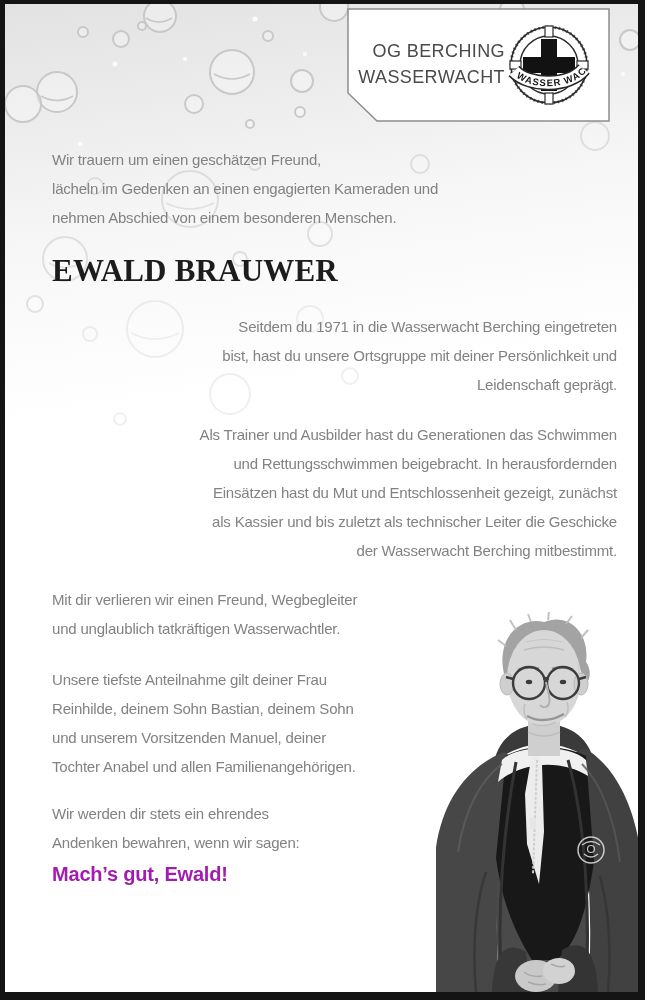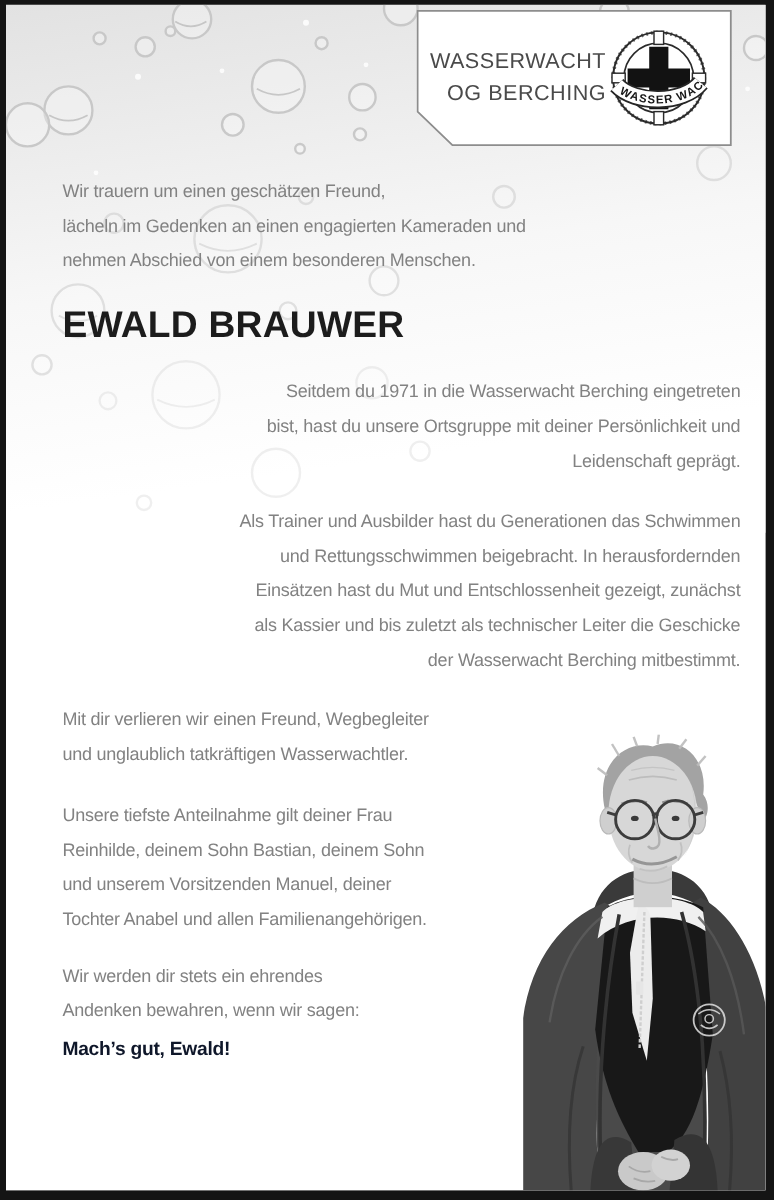--- a/index.html
+++ b/index.html
@@ -55,31 +55,32 @@
     font-size:15px; line-height:29px;
     letter-spacing:-0.2px;
     color:#828282;
     white-space:pre-line;
   }
   .name {
     margin:0 0 24px 0;
     font-size:31px; line-height:34px;
     font-weight:700; color:#1c1c1c;
     letter-spacing:0.2px;
+    font-family:Liberation Serif, serif;
   }
   .p0 { margin-bottom:21px;text-align:right; }
   .p1 { margin-bottom:20px;text-align:right; }
   .p2 { margin-bottom:13px; }
   .p3 { }
   .p4 { margin-bottom:18px; }
   .p5 { margin-bottom:3px; }
   .farewell {
     margin:0;
-    font-size:16px; line-height:29px;
-    font-weight:700; color:#0f172a;
+    font-size:20px; line-height:29px;
+    font-weight:700; color:#a21caf;
     letter-spacing:-0.2px;
   }
 
   
   .photo {
     position:absolute; right:0; bottom:0;
     width:202px; height:380px;
     z-index:1;
   }
 </style>
@@ -152,22 +153,22 @@
             <circle cx="618" cy="70" r="2"></circle>
         </g>
       </svg>
     </div>
 
     <div class="header-box">
       <svg class="box-shape" width="263" height="114" viewBox="0 0 263 114">
         <path d="M 1,1 H 262 V 113 H 30 L 1,85 Z" fill="#ffffff" stroke="#8d8d8d" stroke-width="1.5"></path>
       </svg>
       <div class="org-name">
+        <div>OG BERCHING</div>
         <div>WASSERWACHT</div>
-        <div>OG BERCHING</div>
       </div>
       <svg class="logo" width="84" height="84" viewBox="0 0 84 84">
         <circle cx="42" cy="42" r="38" fill="#ffffff" stroke="#2b2b2b" stroke-width="1.6"></circle>
         <circle cx="42" cy="42" r="38" fill="none" stroke="#2b2b2b" stroke-width="3" stroke-dasharray="1.5 2.6" opacity="0.7"></circle>
         <circle cx="42" cy="42" r="29" fill="#ffffff" stroke="#2b2b2b" stroke-width="1.4"></circle>
         <g fill="#ffffff" stroke="#2b2b2b" stroke-width="1.2">
           <rect x="38" y="3" width="8" height="11"></rect>
           <rect x="70" y="38" width="11" height="8"></rect>
           <rect x="38" y="70" width="8" height="11"></rect>
           <rect x="3" y="38" width="11" height="8"></rect>

